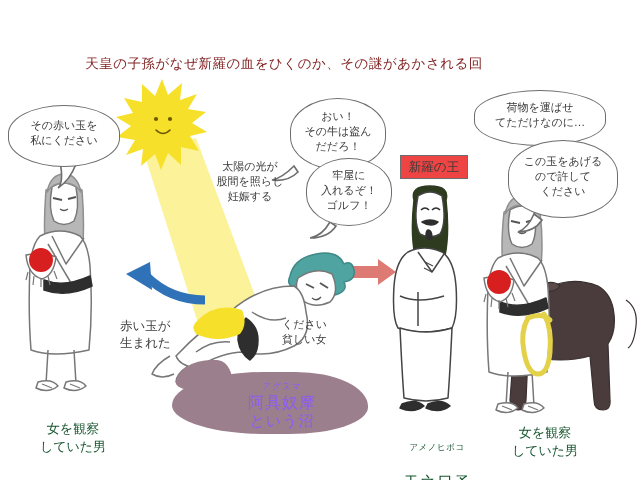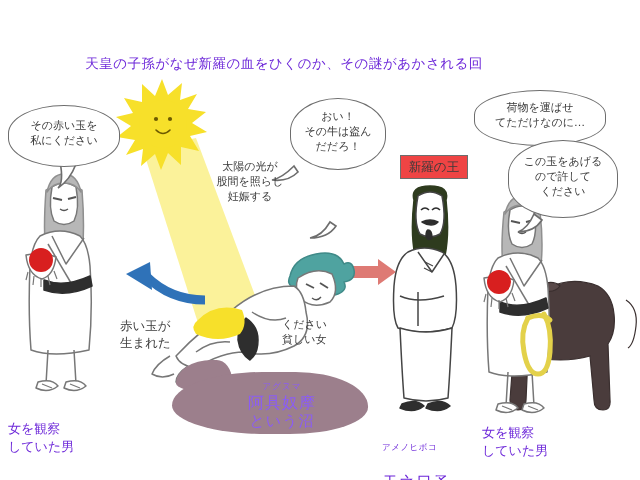--- a/index.html
+++ b/index.html
@@ -29,21 +29,21 @@
     color: #3a3a3a;
     font-weight: 500;
     font-family: "DejaVu Sans", sans-serif;
   }
   #subtitle {
     left: 0; top: 55px;
     width: 568px;
     text-align: center;
     font-size: 13.5px;
     letter-spacing: 0.5px;
-    color: #6d28d9;
+    color: #7f1d1d;
   }
 
   
   .bubble {
     box-sizing: border-box;
     border: 1.6px solid #6d6d6d;
     background: #ffffff;
     color: #3a3a3a;
     text-align: center;
     line-height: 1.35;
@@ -133,22 +133,22 @@
     color: #8b5cf6;
     text-align: center;
     z-index: 25;
   }
   #swamp-furi { font-size: 8.5px; letter-spacing: 1px; }
   #swamp-name { font-size: 16px; letter-spacing: 1px; line-height: 1.2; }
   #swamp-suffix { font-size: 15px; letter-spacing: 1px; line-height: 1.2; }
 
   
   .caption {
-    color: #6d28d9;
-    text-align: left;
+    color: #14532d;
+    text-align: center;
     font-size: 13px;
     line-height: 1.4;
     white-space: pre-line;
     z-index: 30;
   }
   #cap-left { left: 8px; top: 420px; width: 130px; }
   #cap-mid  { left: 382px; top: 424px; width: 110px; }
   #cap-right{ left: 482px; top: 424px; width: 126px; }
   .furi { font-size: 8.5px; display: block; letter-spacing: 0.5px; }
   .kanji { font-size: 16px; display: block; letter-spacing: 1px; }
@@ -316,20 +316,23 @@
     </g>
   </svg>
 
   <div id="subtitle" class="abs">天皇の子孫がなぜ新羅の血をひくのか、その謎があかされる回</div>
 
   <div class="abs bubble bub2">おい！
 その牛は盗ん
 だだろ！</div>
   <div class="abs bubble bub1">その赤い玉を
 私にください</div>
+  <div class="abs bubble bub3">牢屋に
+入れるぞ！
+ゴルフ！</div>
   <div class="abs bubble bub4">荷物を運ばせ
 てただけなのに…</div>
   <div class="abs bubble bub5">この玉をあげる
 ので許して
 ください</div>
 
   <div id="silla-king-label" class="abs">新羅の王</div>
 
   <div id="note-sun" class="abs note">太陽の光が
 股間を照らし

